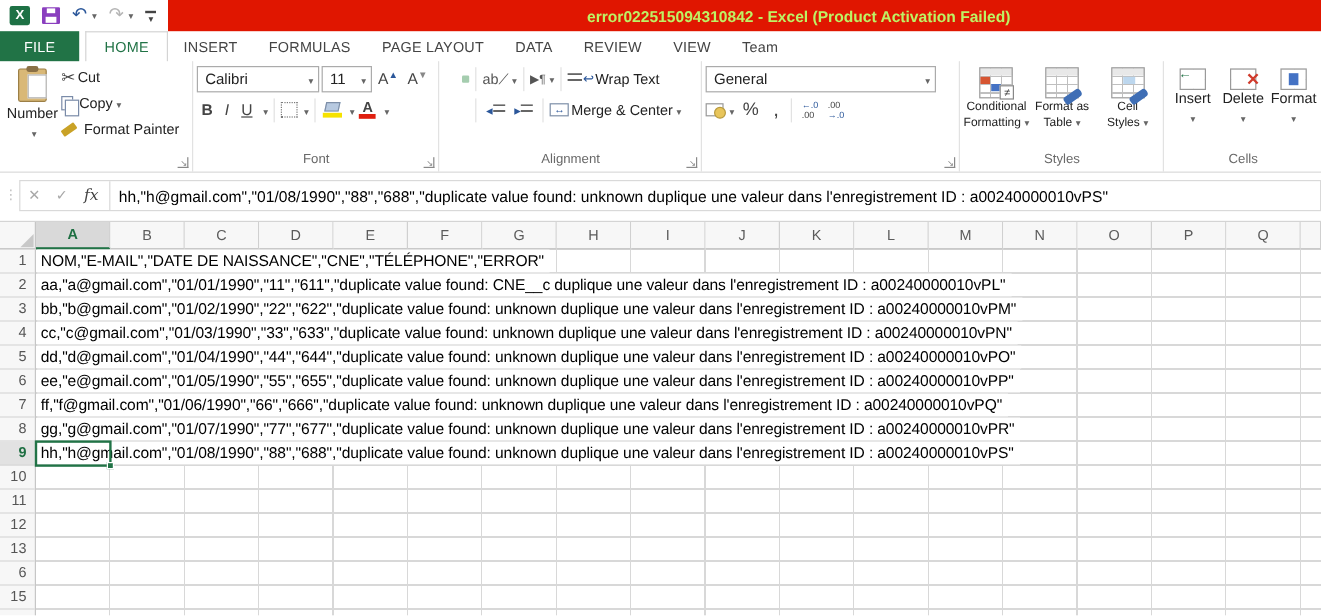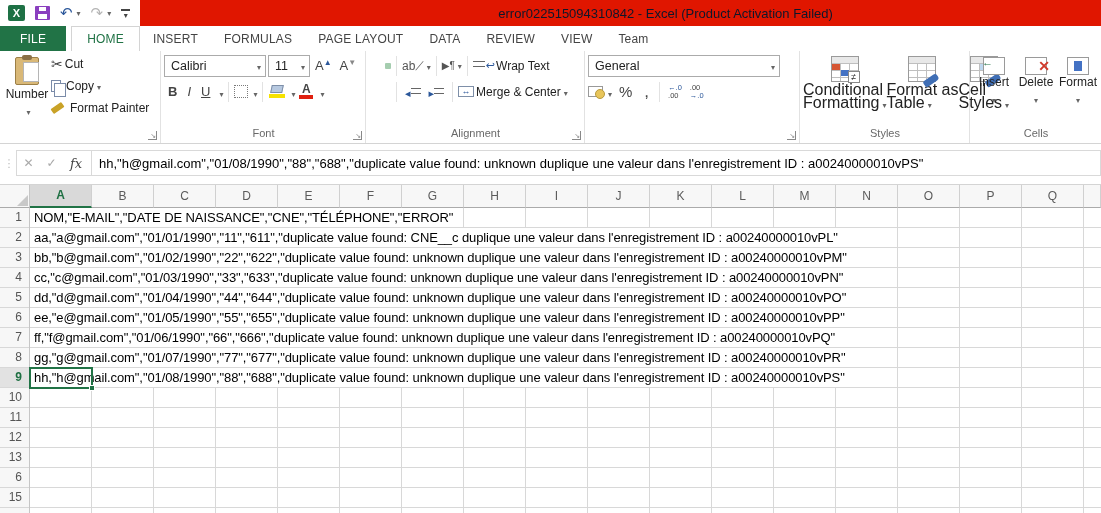--- a/index.html
+++ b/index.html
@@ -14,21 +14,21 @@
   .save-ic { width:15px; height:14px; background:#8A3FBF; position:relative; border-radius:1px; }
   .save-ic:before { content:""; position:absolute; top:1px; left:4px; width:7px; height:4px; background:#fff; }
   .save-ic:after { content:""; position:absolute; bottom:1px; left:3px; width:9px; height:5px; background:#fff; }
   .undo-ic { color:#2B579A; font-size:15px; line-height:14px; }
   .redo-ic { color:#B5B5B5; font-size:15px; line-height:14px; }
   .qat-dd { font-size:8px; color:#666; margin-left:-6px; }
   .qat-custom { display:flex; flex-direction:column; align-items:center; font-size:8px; color:#444; line-height:5px; }
   .qat-custom .bar { width:9px; height:2px; border-top:1px solid #444; border-bottom:1px solid #444; margin-bottom:2px; }
   .title-red { flex:1; background:#E01600; display:flex; align-items:center; justify-content:center;
     padding-left:90px; }
-  .title-red span { color:#0f172a; font-size:13px; white-space:nowrap; }
+  .title-red span { color:#bef264; font-size:13px; white-space:nowrap;font-weight:bold; }
 
   
   .tabrow { height:25px; display:flex; align-items:stretch; background:#fff; font-size:12px; }
   .tab { display:flex; align-items:center; padding:0 13px; color:#444; letter-spacing:.2px; cursor:default; }
   .tab-file { background:#217346; color:#fff; padding:0 20px; }
   .tab-active { border:1px solid #D4D4D4; border-bottom:none; color:#217346; margin-left:5px; padding:0 15px; background:#fff; }
 
   
   .ribbon { height:93px; display:flex; border-bottom:1px solid #D4D4D4; background:#fff; }
   .rgroup { position:relative; display:flex; flex-direction:column; border-right:1px solid #E2E2E2; padding:3px 2px 0 3px; }
@@ -98,21 +98,21 @@
     background:
       linear-gradient(#E8E8E8 0 0) 0 0/28px 6px no-repeat,
       repeating-linear-gradient(to right,transparent 0 8px,#BFBFBF 8px 9px),
       repeating-linear-gradient(to bottom,transparent 0 6px,#BFBFBF 6px 7px); background-color:#fff; }
   .cf-ic .cell1 { position:absolute; left:0; top:7px; width:8px; height:6px; background:#D65532; }
   .cf-ic .cell2 { position:absolute; left:9px; top:13px; width:8px; height:6px; background:#4472C4; }
   .cf-ic .neq { position:absolute; right:-2px; bottom:-2px; width:12px; height:12px; background:#fff; border:1px solid #888;
     font-size:9px; line-height:10px; text-align:center; color:#333; }
   .brush2 { position:absolute; right:-4px; bottom:-3px; width:16px; height:7px; background:#3F6EB5; transform:rotate(-35deg); border-radius:2px 3px 3px 2px; }
   .cs-ic .sel { position:absolute; left:9px; top:7px; width:10px; height:6px; background:#BDD7EE; }
-  .two-line { font-size:16px; color:#222; text-align:left; line-height:13px; margin-top:1px; white-space:nowrap; }
+  .two-line { font-size:10px; color:#222; text-align:center; line-height:13px; margin-top:1px; white-space:nowrap; }
 
   
   .g-cells { flex:1; border-right:none; overflow:hidden; }
   .cellbtn { width:44px; display:flex; flex-direction:column; align-items:center; padding-top:3px; }
   .tbl-ic { width:22px; height:18px; border:1px solid #9a9a9a; position:relative; background:
       linear-gradient(#fff 0 0),
       repeating-linear-gradient(to right,transparent 0 10px,#BFBFBF 10px 11px),
       repeating-linear-gradient(to bottom,transparent 0 8px,#BFBFBF 8px 9px); background-color:#fff; }
   .badge { position:absolute; font-weight:bold; }
   .badge.green { color:#217346; left:-2px; top:-2px; font-size:11px; }

